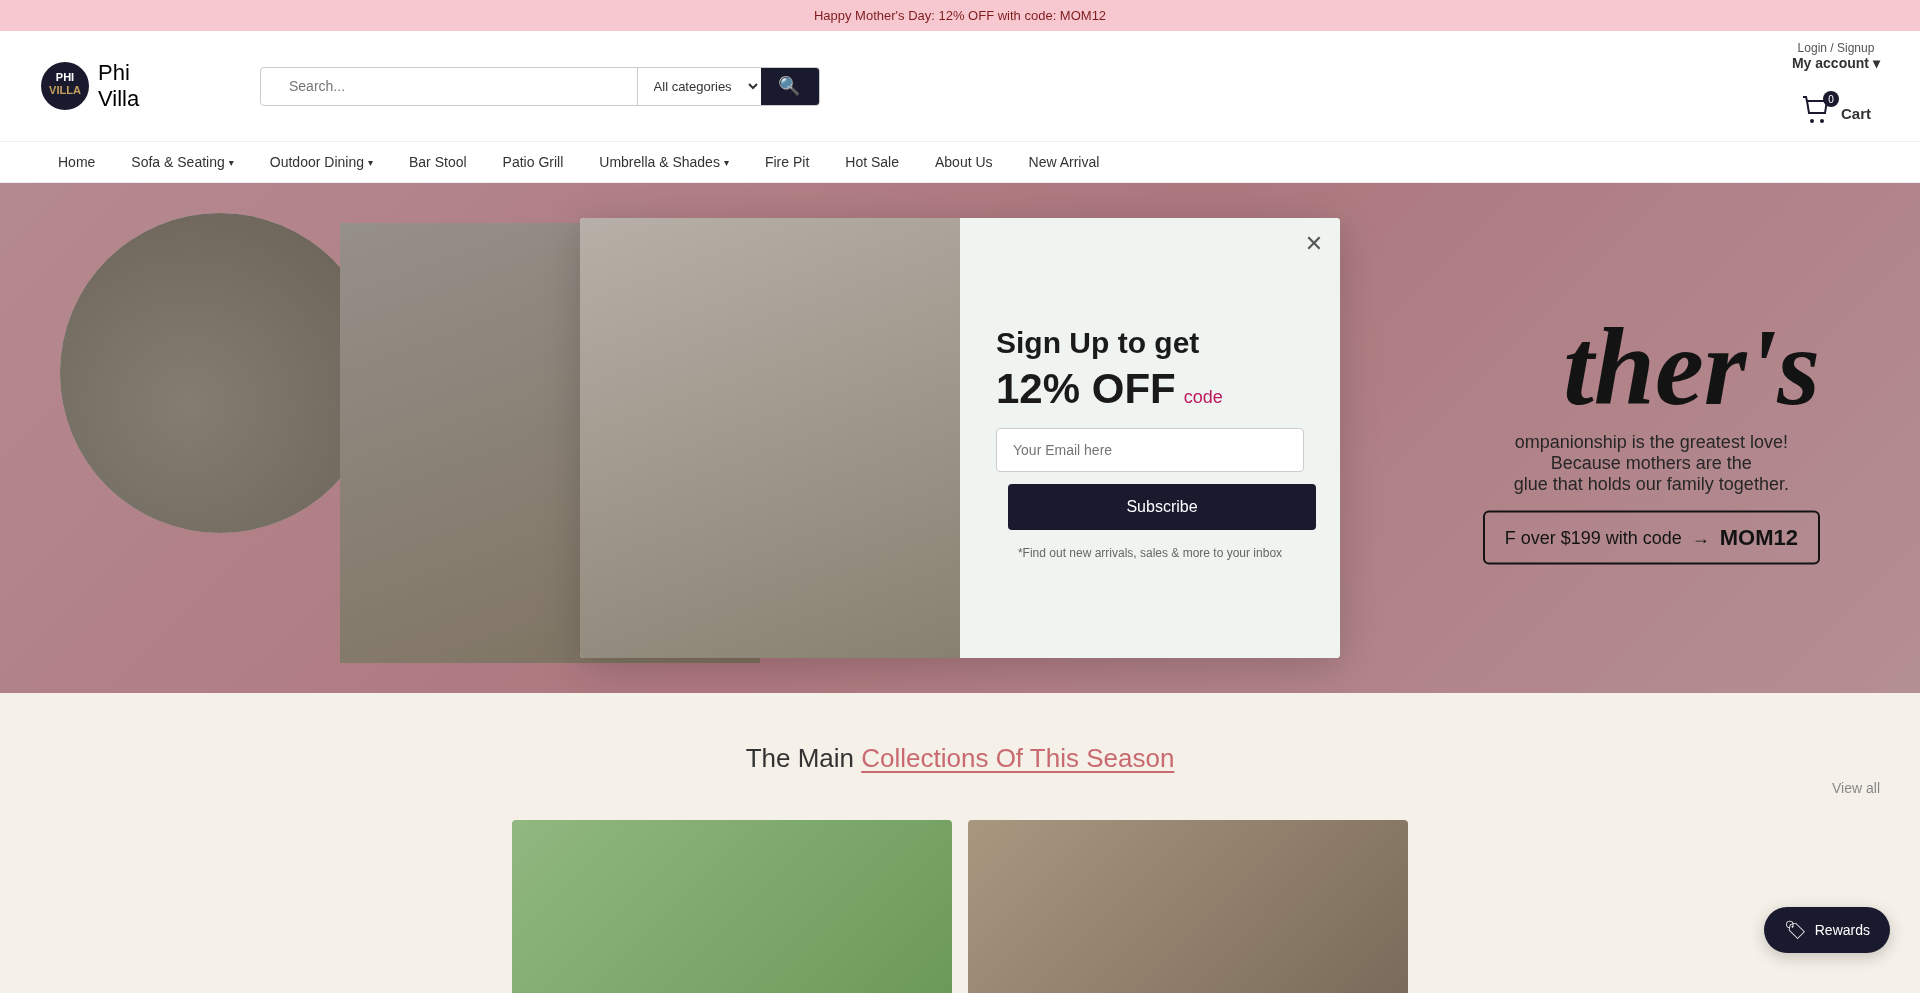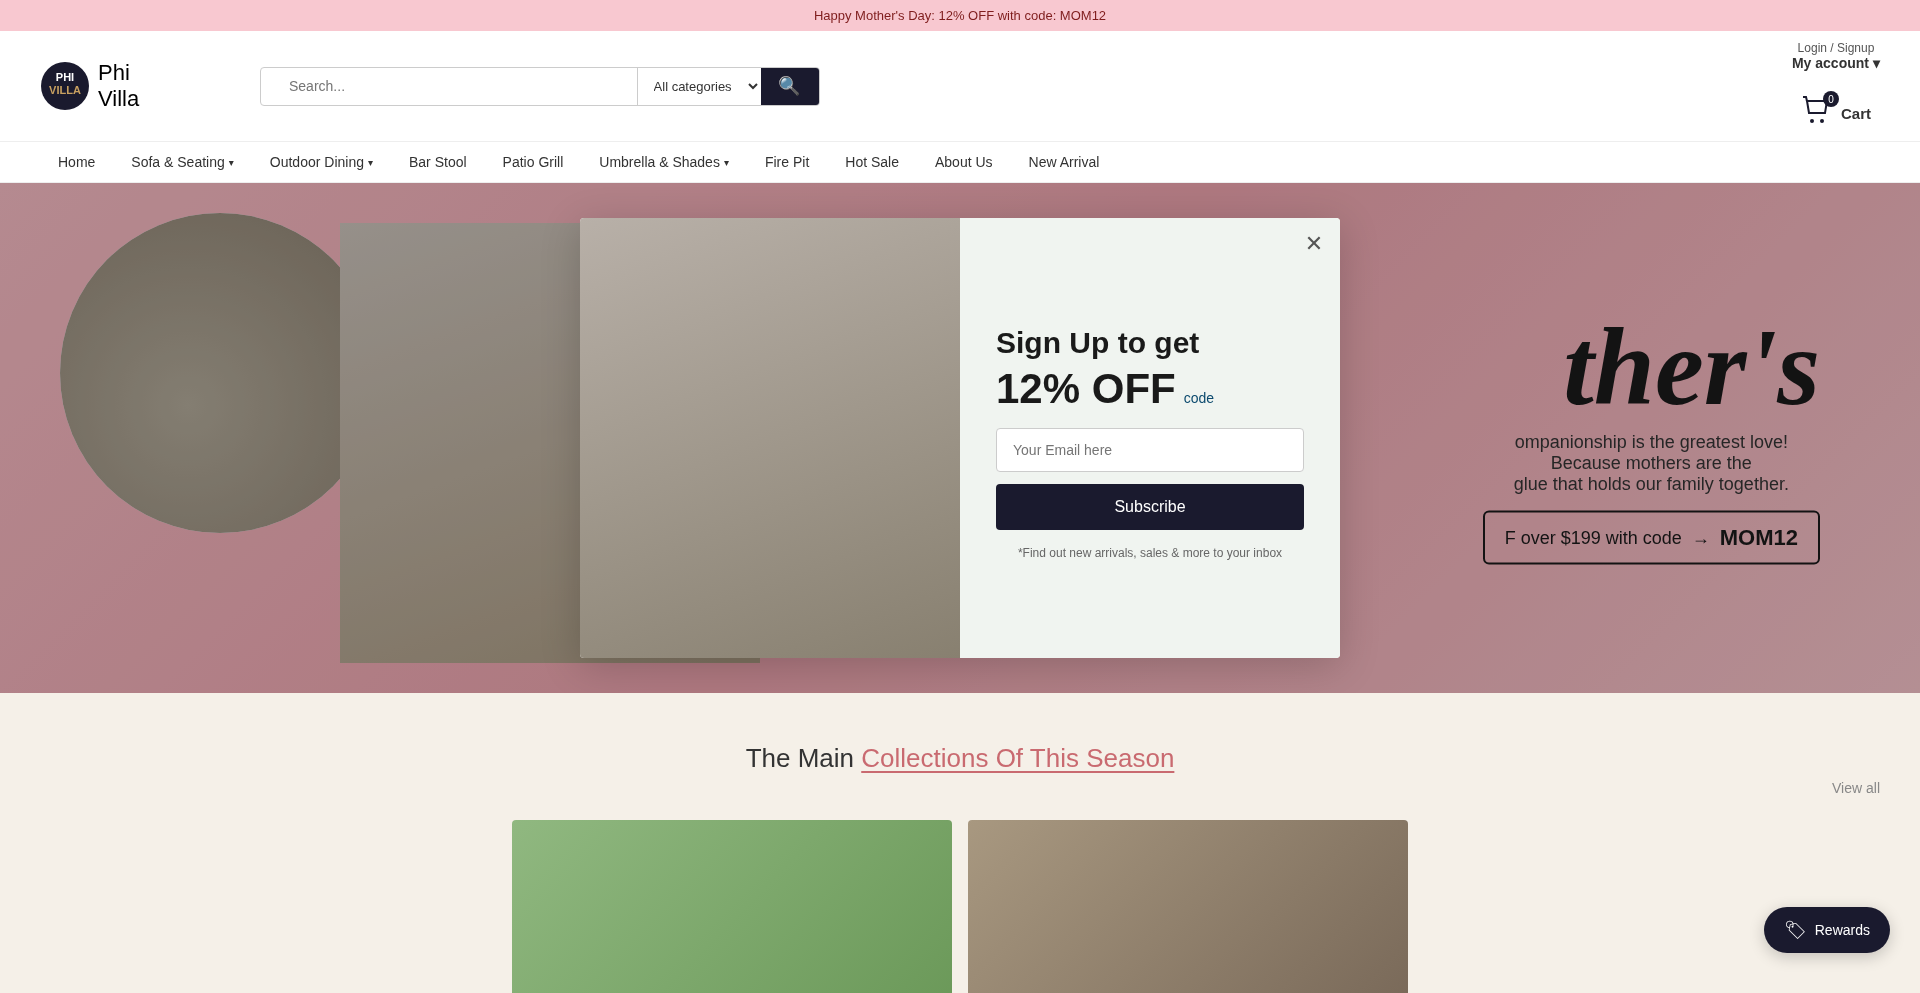--- a/index.html
+++ b/index.html
@@ -290,22 +290,22 @@
     .modal-title span {
       font-weight: 900;
     }
     .modal-highlight {
       font-size: 42px;
       font-weight: 900;
       color: #1a1a1a;
       line-height: 1;
     }
     .modal-code-label {
-      font-size: 14px;
-      color: #0c4a6e;
+      font-size: 18px;
+      color: #be185d;
       font-weight: 400;
     }
     .modal-email-input {
       width: 100%;
       border: 1.5px solid #ccc;
       border-radius: 4px;
       padding: 13px 16px;
       font-size: 14px;
       margin: 18px 0 12px 0;
       outline: none;
@@ -315,20 +315,21 @@
     .modal-subscribe-btn {
       width: 100%;
       background: #1a1a2e;
       color: #fff;
       border: none;
       border-radius: 4px;
       padding: 14px;
       font-size: 16px;
       cursor: pointer;
       font-weight: 500;
+      margin-left: 12px;
     }
     .modal-fine {
       font-size: 12px;
       color: #666;
       margin-top: 14px;
       text-align: center;
       line-height: 1.5;
     }
 
     

